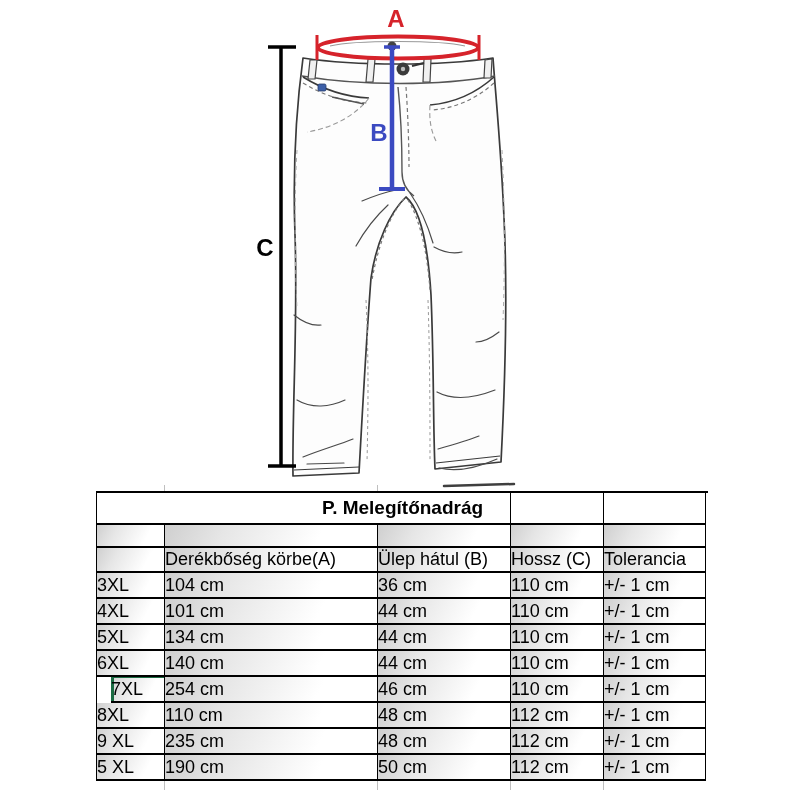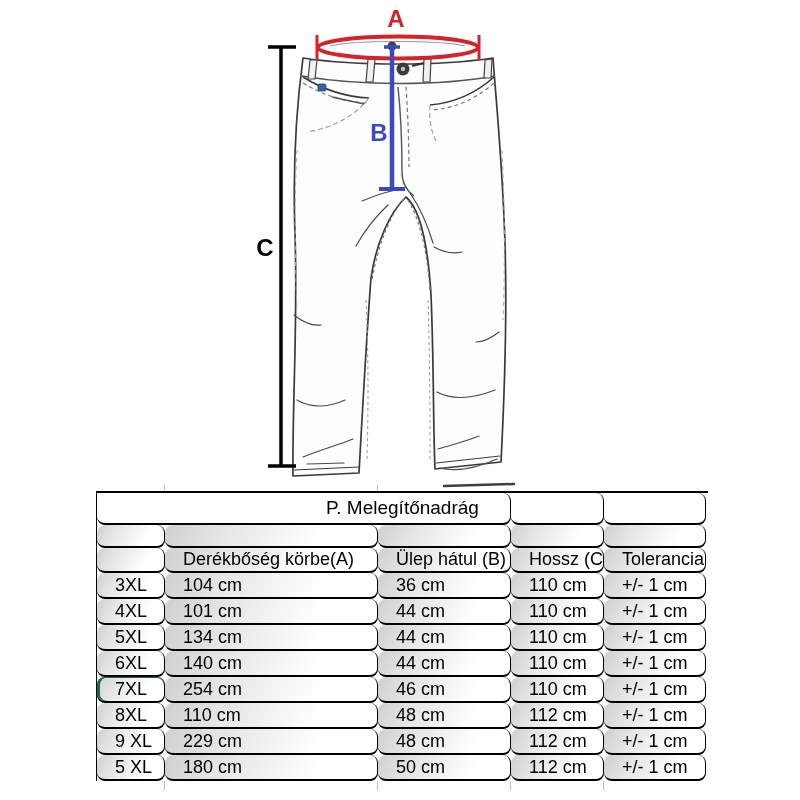--- a/index.html
+++ b/index.html
@@ -17,31 +17,31 @@
     display:grid;
     grid-template-columns:68px 213px 133px 93px 102px;
     grid-template-rows:32px 23px 25px repeat(8,26px);
     border-left:1px solid #000;border-top:2px solid #000;
     font-size:18px;
     background:#fff;
   }
   .trow{display:contents;}
   .c{
     border-right:1px solid #000;border-bottom:2px solid #000;
-    display:flex;align-items:center;padding-left:18px;box-sizing:border-box;
-    white-space:nowrap;overflow:hidden;border-radius:8px;
+    display:flex;align-items:center;padding-left:0;box-sizing:border-box;
+    white-space:nowrap;overflow:hidden;
   }
   .shade{background:linear-gradient(118deg,#cfcfcf 0%,#e6e6e6 28%,#ffffff 72%);}
   .title-span{grid-column:span 3;}
   .title-overlay{
     position:absolute;left:0;top:0;width:100%;height:30px;
     display:flex;align-items:center;justify-content:center;
-    font-weight:normal;font-size:19px;pointer-events:none;
-  }
-  .sel{box-shadow:inset 3px 0 0 0 #1a6b42, inset 0 1px 0 0 #1a6b42;}
+    font-weight:bold;font-size:19px;pointer-events:none;
+  }
+  .sel{box-shadow:inset 3px 0 0 0 #1a6b42, inset 0 1px 0 0 #1a6b42;margin-left:14px;}
   .stub{position:absolute;width:1px;background:#bfbfbf;}
 </style>
 </head>
 <body>
 
 <div class="figure">
   <svg width="800" height="492" viewBox="0 0 800 492">
 
     <path d="M303,58 C298,95 292,150 295,235 C298,320 292,410 293,476
          L359,473 C363,400 367,330 371,278 C376,243 390,212 406,197
@@ -197,27 +197,27 @@
   </div>
   <div class="trow">
     <div class="c shade">8XL</div>
     <div class="c shade">110 cm</div>
     <div class="c shade">48 cm</div>
     <div class="c shade">112 cm</div>
     <div class="c shade">+/- 1 cm</div>
   </div>
   <div class="trow">
     <div class="c shade">9 XL</div>
-    <div class="c shade">229 cm</div>
+    <div class="c shade">235 cm</div>
     <div class="c shade">48 cm</div>
     <div class="c shade">112 cm</div>
     <div class="c shade">+/- 1 cm</div>
   </div>
   <div class="trow">
     <div class="c shade">5 XL</div>
-    <div class="c shade">180 cm</div>
+    <div class="c shade">190 cm</div>
     <div class="c shade">50 cm</div>
     <div class="c shade">112 cm</div>
     <div class="c shade">+/- 1 cm</div>
   </div>
 
   <div class="title-overlay">P. Melegítőnadrág</div>
 </div>
 
 </body></html>

